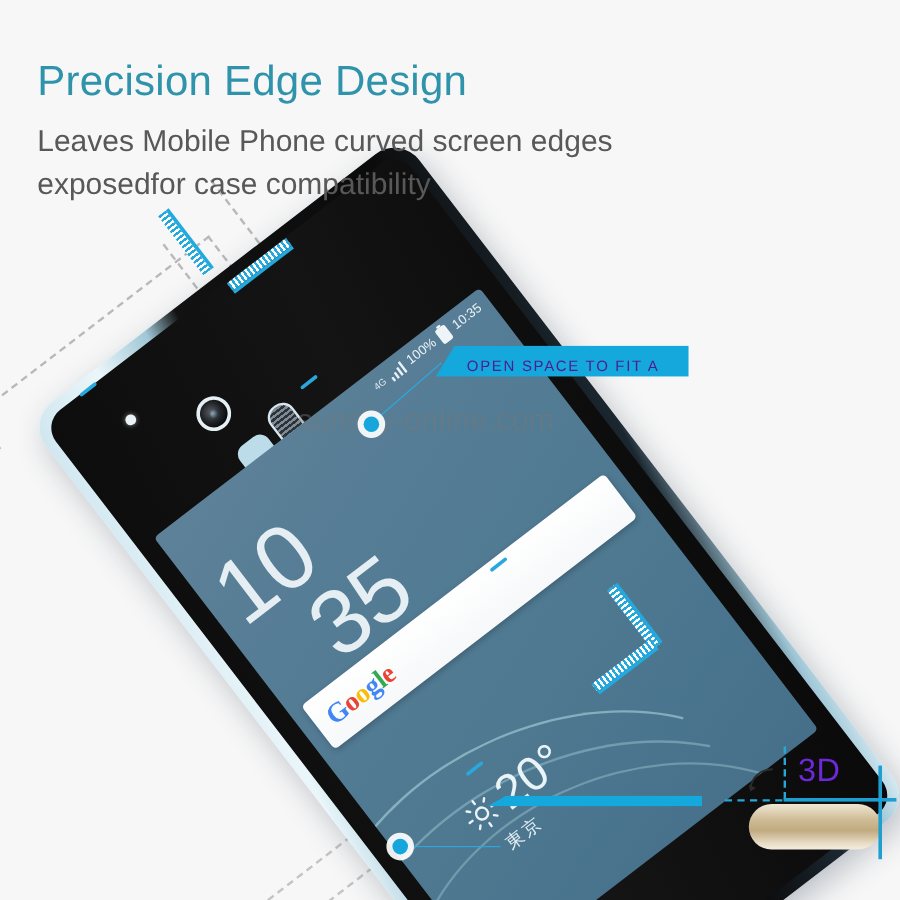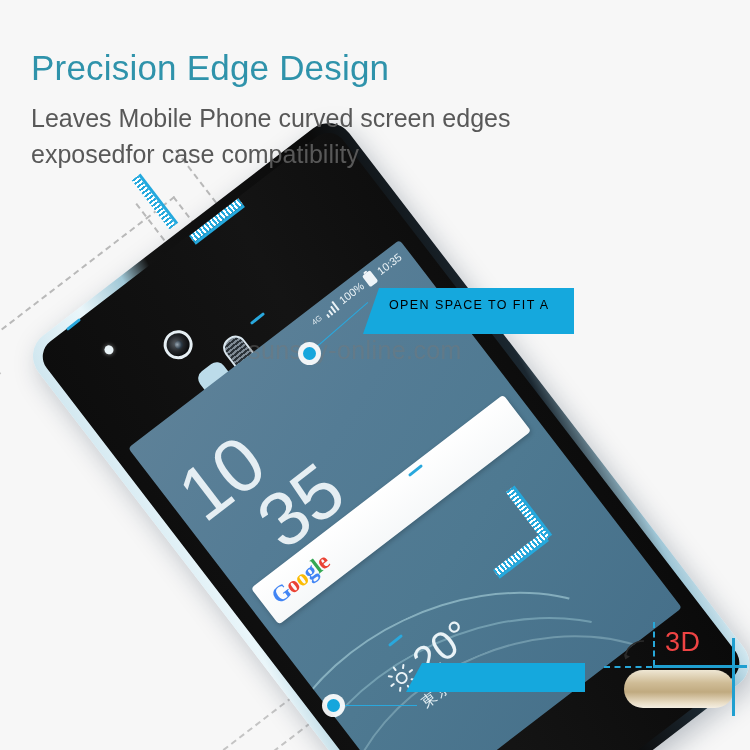--- a/index.html
+++ b/index.html
@@ -120,42 +120,42 @@
   .hl-rect{position:absolute;left:112px;top:116px;width:30px;height:72px;border-radius:9px;background:#bcdcea;}
   .spk{position:absolute;left:150px;top:106px;width:24px;height:76px;border-radius:11px;
     background:repeating-linear-gradient(180deg,#7f8a94 0 2px,#2b3238 2px 4px);
     border:2px solid #d9e6ee;box-sizing:border-box;}
   .prox{position:absolute;left:156px;top:196px;width:32px;height:23px;border-radius:11px;
     border:3px solid #e2ecf2;box-sizing:border-box;background:#0e1114;}
   .prox:after{content:"";position:absolute;left:7px;top:6px;width:13px;height:6px;border-radius:4px;background:#1d2a22;}
 
   
   .callout{
-    position:absolute;z-index:45;background:#15a8dd;color:#000000;
-    padding:9px 13px 20px 26px;
+    position:absolute;z-index:45;background:#15a8dd;color:#4c1d95;
+    padding:9px 13px 0 26px;
     font-size:12.5px;line-height:17px;letter-spacing:1.4px;
     clip-path:polygon(16px 0, 100% 0, 100% 100%, 0 100%);
   }
   #callout-open{left:363px;top:288px;width:172px;}
   #callout-curved{left:406px;top:663px;width:140px;}
 
   .leader{position:absolute;height:1px;background:#2aa8dd;z-index:44;transform-origin:0 50%;}
   .dot{position:absolute;width:13px;height:13px;border-radius:50%;background:#16a6dc;
     box-shadow:0 0 0 5px rgba(255,255,255,.92);z-index:46;}
 
   
   .watermark{
     position:absolute;left:248px;top:336px;z-index:30;
     font-size:25px;color:rgba(120,120,120,.42);letter-spacing:.4px;
     pointer-events:none;white-space:nowrap;
   }
 
   
   #edge-diagram{position:absolute;left:620px;top:616px;width:130px;height:110px;z-index:40;}
-  .ed-label{position:absolute;left:45px;top:11px;font-size:27px;color:#ef4444;letter-spacing:.5px;}
+  .ed-label{position:absolute;left:45px;top:11px;font-size:27px;color:#6d28d9;letter-spacing:.5px;}
   .ed-vdash{position:absolute;left:33px;top:6px;width:0;height:44px;border-left:2px dashed #27a7d8;}
   .ed-hdash{position:absolute;left:-16px;top:50px;width:48px;height:0;border-top:2px dashed #27a7d8;}
   .ed-htop{position:absolute;left:33px;top:49px;width:94px;height:3px;background:#1f9fd0;}
   .ed-vright{position:absolute;left:112px;top:22px;width:3px;height:78px;background:#1f9fd0;}
   .ed-bar{
     position:absolute;left:4px;top:54px;width:110px;height:38px;border-radius:19px;
     background:linear-gradient(180deg,#efe7d4 0%,#cfbc96 34%,#c0aa80 58%,#e8dcc4 86%,#f4eee2 100%);
   }
   .ed-arrow{position:absolute;left:2px;top:22px;width:26px;height:26px;}
 

